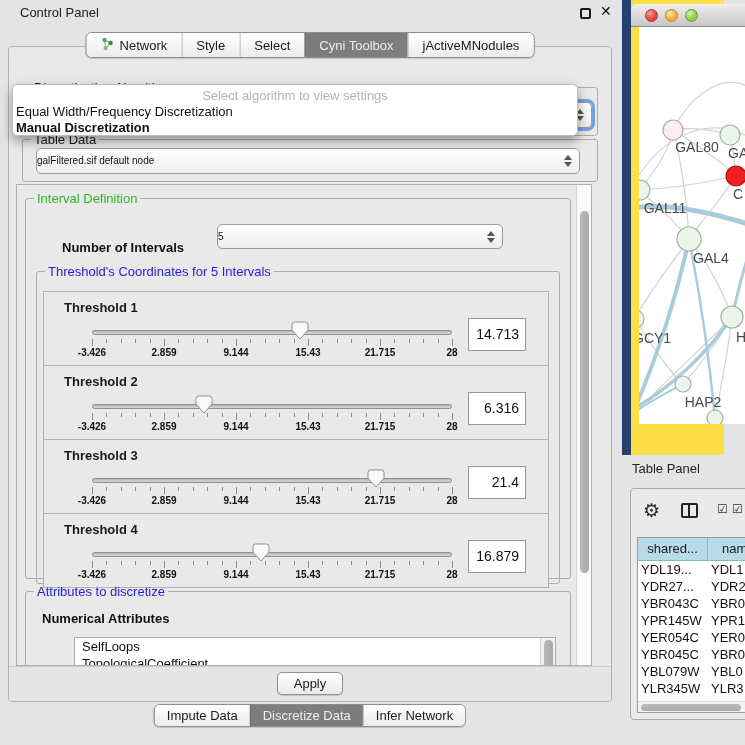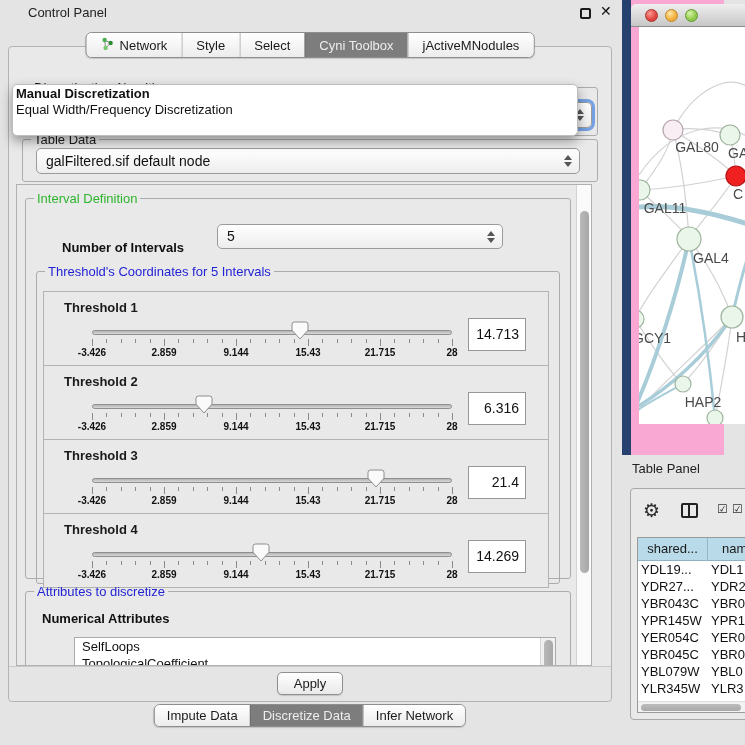--- a/index.html
+++ b/index.html
@@ -8,21 +8,21 @@
     font-family: "Liberation Sans", "DejaVu Sans", sans-serif;
     background:#d9d9d9;
   }
   #screen {
     position:relative; width:745px; height:745px;
     background:#e4e4e4; overflow:hidden;
     font-size:13px; color:#1a1a1a;
   }
   
   #control-panel { position:absolute; left:0; top:0; width:620px; height:745px; }
-  .cp-title { position:absolute; left:28px; top:5px; font-size:13px; color:#222; }
+  .cp-title { position:absolute; left:20px; top:5px; font-size:13px; color:#222; }
   .win-float { position:absolute; left:580px; top:8px; width:11px; height:11px;
     border:2px solid #1a1a1a; border-radius:2px; background:transparent; }
   .win-close { position:absolute; left:600px; top:3px; font-size:14px; font-weight:bold; color:#111; }
 
   .main-panel { position:absolute; left:8px; top:46px; width:604px; height:656px;
     border:1px solid #b3b3b3; border-radius:4px; background:#e9e9e9; }
 
   
   .tab-bar { position:absolute; display:flex; border:1px solid #8d8d8d; border-radius:6px;
     overflow:hidden; background:#fff; box-shadow:0 1px 1px rgba(0,0,0,.15); z-index:20; }
@@ -37,21 +37,21 @@
 
   
   fieldset { position:absolute; margin:0; padding:0; border:1px solid #acacac; border-radius:3px; }
   legend { margin-left:8px; padding:0 3px; font-size:13px; color:#1c1c1c; }
   legend.green { color:#2eb52e; }
   legend.blue { color:#2323d6; }
 
   
   .combo { position:absolute; background:linear-gradient(#ffffff,#ededed);
     border:1px solid #9b9b9b; border-radius:5px; height:26px; line-height:24px;
-    padding-left:9px; font-size:14px; color:#111; }
+    font-size:10px; color:#111; }
   .combo .stepper { position:absolute; right:7px; top:50%; transform:translateY(-50%);
     display:flex; flex-direction:column; gap:2px; }
   .combo .stepper i { display:block; width:0; height:0; border-left:4px solid transparent;
     border-right:4px solid transparent; }
   .combo .stepper i.up { border-bottom:5px solid #555; }
   .combo .stepper i.down { border-top:5px solid #555; }
   .combo.focus-ring { box-shadow:0 0 0 3px #74a1e3; }
 
   
   .popup { position:absolute; left:12px; top:84px; width:566px; height:52px;
@@ -99,21 +99,21 @@
 
   
   #apply-bar { position:absolute; left:9px; top:666px; width:602px; height:35px;
     background:#e5e5e5; border-top:1px solid #cacaca; border-radius:0 0 4px 4px; }
   #apply-btn { position:absolute; left:50%; transform:translateX(-50%); top:5px;
     width:66px; height:23px; background:linear-gradient(#ffffff,#e9e9e9);
     border:1px solid #8f8f8f; border-radius:5px; font-size:13px; text-align:center;
     line-height:21px; box-shadow:0 1px 1px rgba(0,0,0,.15); }
 
   
-  #network-window { position:absolute; left:622px; top:0; width:102px; height:455px; background:#f9a8d4; }
+  #network-window { position:absolute; left:622px; top:0; width:102px; height:455px; background:#fde047; }
   #network-window .dark-edge { position:absolute; left:0; top:0; width:9px; height:455px; background:#27416f; }
   #net-titlebar { position:absolute; left:9px; top:4px; width:114px; height:23px;
     background:linear-gradient(#efefef,#c7c7c7); border-bottom:1px solid #8c8c8c;
     border-radius:5px 0 0 0; }
   .light { position:absolute; top:5px; width:13px; height:13px; border-radius:50%; }
   .light.red { left:14px; background:radial-gradient(circle at 35% 30%, #ff9a94, #df443e 60%); border:1px solid #a8322d; }
   .light.yellow { left:34px; background:radial-gradient(circle at 35% 30%, #ffe9a8, #f0ad3a 60%); border:1px solid #bd8426; }
   .light.green { left:54px; background:radial-gradient(circle at 35% 30%, #d8f3a8, #8fc94a 60%); border:1px solid #649631; }
   #net-canvas { position:absolute; left:17px; top:27px; width:106px; height:397px; background:#fff; overflow:hidden; }
 
@@ -185,23 +185,24 @@
       <legend>Discretization Algorithm</legend>
     </fieldset>
     <div class="combo focus-ring" style="left:36px; top:102px; width:556px; z-index:10;">
       <span class="stepper">
           <i class="up"></i>
           <i class="down"></i>
         </span>
     </div>
 
     <div class="popup">
+      <div class="ph">Select algorithm to view settings</div>
       <div id="dropdown-options">
+          <div class="opt">Equal Width/Frequency Discretization</div>
           <div class="opt sel">Manual Discretization</div>
-          <div class="opt">Equal Width/Frequency Discretization</div>
         </div>
     </div>
 
     <fieldset style="left:22px; top:132px; width:576px; height:50px;">
       <legend>Table Data</legend>
     </fieldset>
     <div class="combo" style="left:36px; top:148px; width:544px;">
       <span>galFiltered.sif default node</span>
       <span class="stepper">
           <i class="up"></i>
@@ -377,21 +378,21 @@
                 <div class="tick major" style="left: 408px;"></div>
                 <div class="tick-label" style="left: 48px;">-3.426</div>
                 <div class="tick-label" style="left: 120px;">2.859</div>
                 <div class="tick-label" style="left: 192px;">9.144</div>
                 <div class="tick-label" style="left: 264px;">15.43</div>
                 <div class="tick-label" style="left: 336px;">21.715</div>
                 <div class="tick-label" style="left: 408px;">28</div>
                 <div class="th-thumb" style="left: 208.197px;"><svg width="18" height="19" viewBox="0 0 18 19">
                     <path d="M3.5,1 h11 a2.5,2.5 0 0 1 2.5,2.5 V9.2 L9,18 1,9.2 V3.5 A2.5,2.5 0 0 1 3.5,1 Z" fill="#fafafa" stroke="#8c8c8c"></path>
                   </svg></div>
-                <div class="th-value">14.269</div>
+                <div class="th-value">16.879</div>
               </div>
             </div>
         </fieldset>
       </fieldset>
 
       <fieldset style="left:8px; top:399px; width:546px; height:96px;">
         <legend class="blue">Attributes to discretize</legend>
         <div class="bold-label" style="left:16px; top:12px;">Numerical Attributes</div>
         <div id="attr-list">
 

